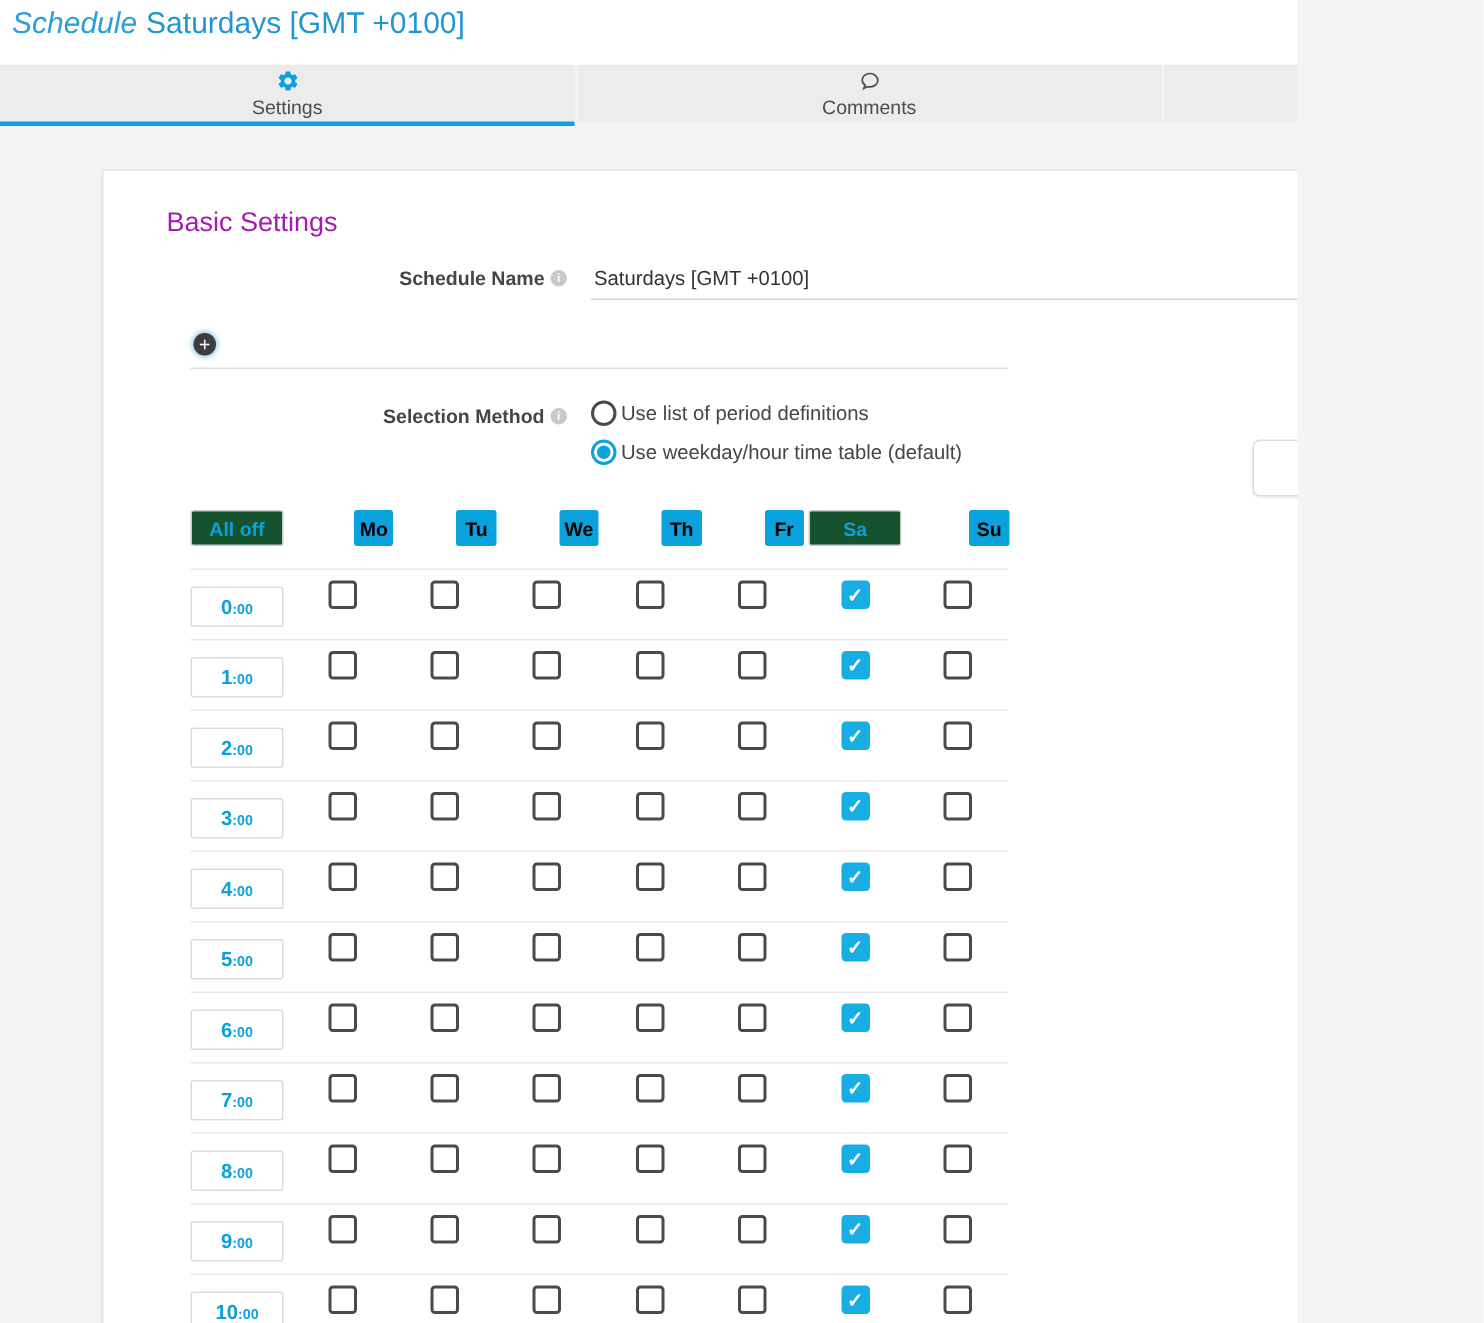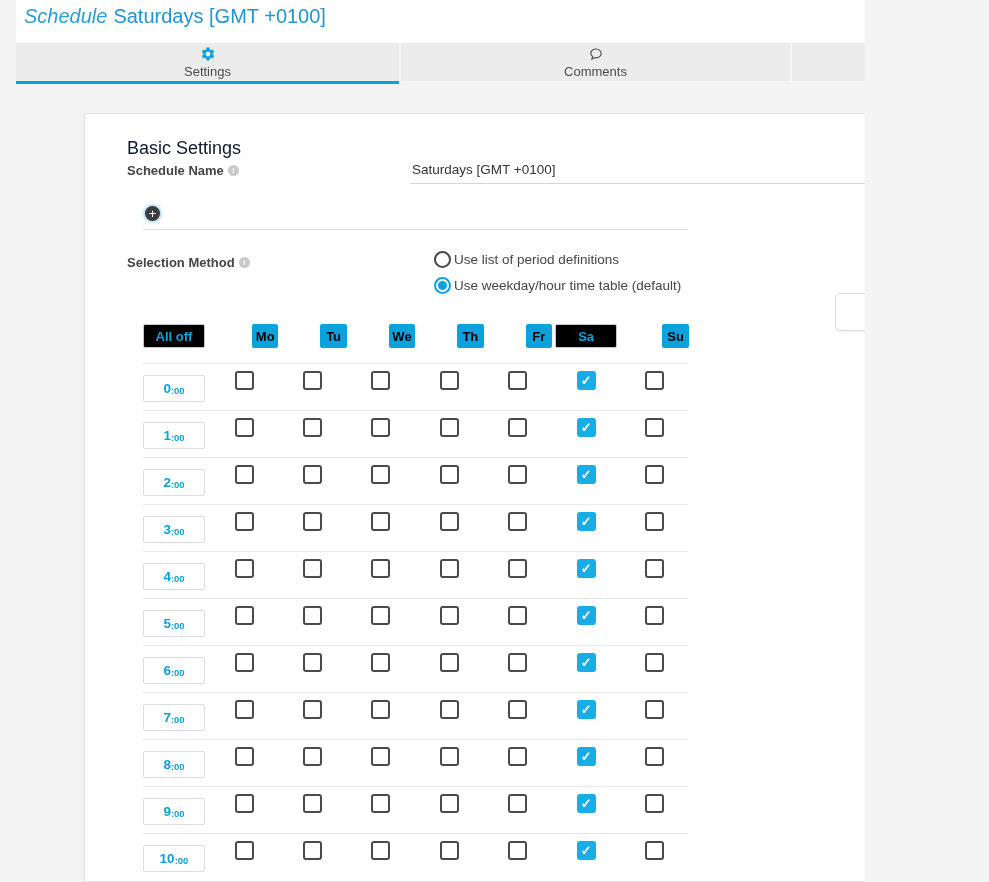--- a/index.html
+++ b/index.html
@@ -1,18 +1,18 @@
 <!DOCTYPE html>
 <html><head>
 <meta charset="utf-8">
 <style>
   * { margin:0; padding:0; box-sizing:border-box; }
   html,body { width:989px; height:882px; overflow:hidden; }
   body { font-family:"Liberation Sans", sans-serif; background:#f4f4f4; }
-  .page { position:relative; width:865px; height:882px; overflow:hidden;padding-left:16px; }
+  .page { position:relative; width:865px; height:882px; overflow:hidden; }
 
   
   .page-header { height:43px; background:#ffffff; padding:5px 0 0 8px; font-size:20px; }
   .title-prefix { font-style:italic; color:#2a9fd8; margin-right:6px; }
   .title-name { color:#2196cf; }
 
   
   .tabbar { display:flex; width:1166px; height:41px; }
   .tab { flex:none; height:41px; background:#ececec; background-clip:padding-box;
          border-bottom:3px solid transparent; display:flex; flex-direction:column;
@@ -21,61 +21,61 @@
   .tab-comments { width:389px; margin-right:2px; }
   .tab-history  { width:390px; }
   .tab-icon { height:16px; display:flex; align-items:center; justify-content:center; }
   .tab-label { font-size:13px; color:#4c4c4c; margin-top:2px; }
 
   
   .content { padding:29px 0 0 68px; }
   .card { width:921px; min-height:769px; background:#fff; border:1px solid #e3e3e3;
           border-right:none; box-shadow:0 1px 3px rgba(0,0,0,.05);
           padding:24px 0 0 42px; }
-  .section-title { color:#0f172a; font-size:18px; font-weight:400; }
+  .section-title { color:#a21caf; font-size:18px; font-weight:400; margin-bottom:16px; }
 
   
   .form-row { display:flex; align-items:flex-start; }
-  .label-cell { width:267px; flex:none; padding-top:3px; line-height:15px; }
+  .label-cell { width:267px; flex:none; text-align:right; padding-top:3px; line-height:15px; }
   .flabel { font-weight:bold; font-size:13px; color:#454545; }
   .info-icon { display:inline-block; width:11px; height:11px; background:#c9c9c9; border-radius:50%;
                color:#fff; font-size:8px; font-weight:bold; line-height:11px; text-align:center;
                margin-left:4px; vertical-align:2px; cursor:pointer; }
   .info-icon::after { content:"i"; }
   .control-cell { margin-left:16px; width:545px; flex:none; }
 
   .row-name { margin-bottom:21px; }
   .text-input { font-size:13.5px; color:#333; padding:3px 0 6px 2px; border-bottom:1px solid #d6d6d6;
                 cursor:text; }
 
   .row-tags { margin-bottom:21px; }
   .tags-box { display:flex; align-items:center; padding:1px 0 8px 2px; border-bottom:1px solid #dedede; }
   .plus-btn { width:15px; height:15px; border-radius:50%; background:#3d3d3d; color:#fff;
               display:flex; align-items:center; justify-content:center; font-size:13px; cursor:pointer;
               box-shadow:0 0 3px 1.5px rgba(90,175,225,.55); }
   .plus-btn::after { content:"+"; margin-top:-1px; }
 
-  .row-method { margin-bottom:21px;gap:24px; }
+  .row-method { margin-bottom:21px; }
   .radio-option { display:flex; align-items:center; margin-bottom:9px; cursor:pointer; }
   .radio-ring { width:17px; height:17px; border:2px solid #4a4a4a; border-radius:50%; flex:none;
                 position:relative; background:#fff; }
   .radio-option.selected .radio-ring { border-color:#0ba1dc; }
   .radio-option.selected .radio-ring::after { content:""; position:absolute; inset:2px;
                 background:#0ba1dc; border-radius:50%; }
   .radio-text { font-size:13.5px; color:#454545; margin-left:3px; }
 
   
   .day-header, .grid-row { display:grid; grid-template-columns:67px repeat(7, 68.4px); }
   .day-header { align-items:center; margin-bottom:15px; }
   .day-cell { display:flex; justify-content:center; }
   .btn { border:none; font-family:inherit; cursor:pointer; border-radius:2px; }
   .all-off-btn, .day-btn { width:62px; height:24px; font-size:13px; font-weight:bold;
           display:flex; align-items:center; justify-content:center; }
   .day-btn.solid { background:#09a2dc; color:#000000;margin-left:42px; }
-  .all-off-btn, .day-btn.outline { background:#000000; color:#0ba1dc; border:1px solid #c9c9c9; }
+  .all-off-btn, .day-btn.outline { background:#14532d; color:#0ba1dc; border:1px solid #c9c9c9; }
   .grid-row { height:47px; border-top:1px solid #eaeaea; align-items:start; }
   .hour-cell { margin-top:11px; }
   .hour-btn { width:62px; height:27px; background:#fff; border:1px solid #dcdcdc; color:#0ba1dc;
               display:flex; align-items:center; justify-content:center; border-radius:2px;
               cursor:pointer; font-family:inherit; }
   .hour-btn .hh { font-size:13.5px; font-weight:bold; }
   .hour-btn .mm { font-size:9.5px; font-weight:bold; margin-top:4px; }
   .grid-row .day-cell { margin-top:7px; }
   .cb { width:19px; height:19px; border:2px solid #4a4a4a; border-radius:3px; background:#fff;
         cursor:pointer; }

